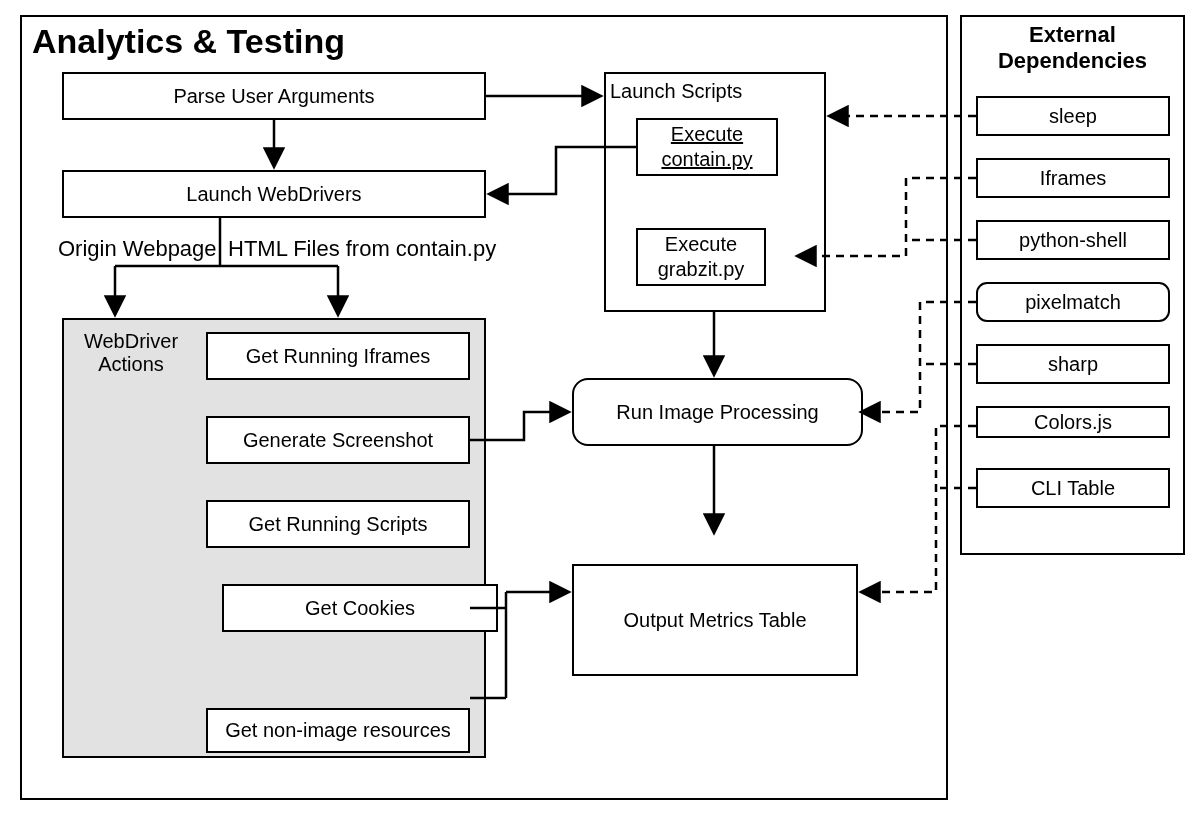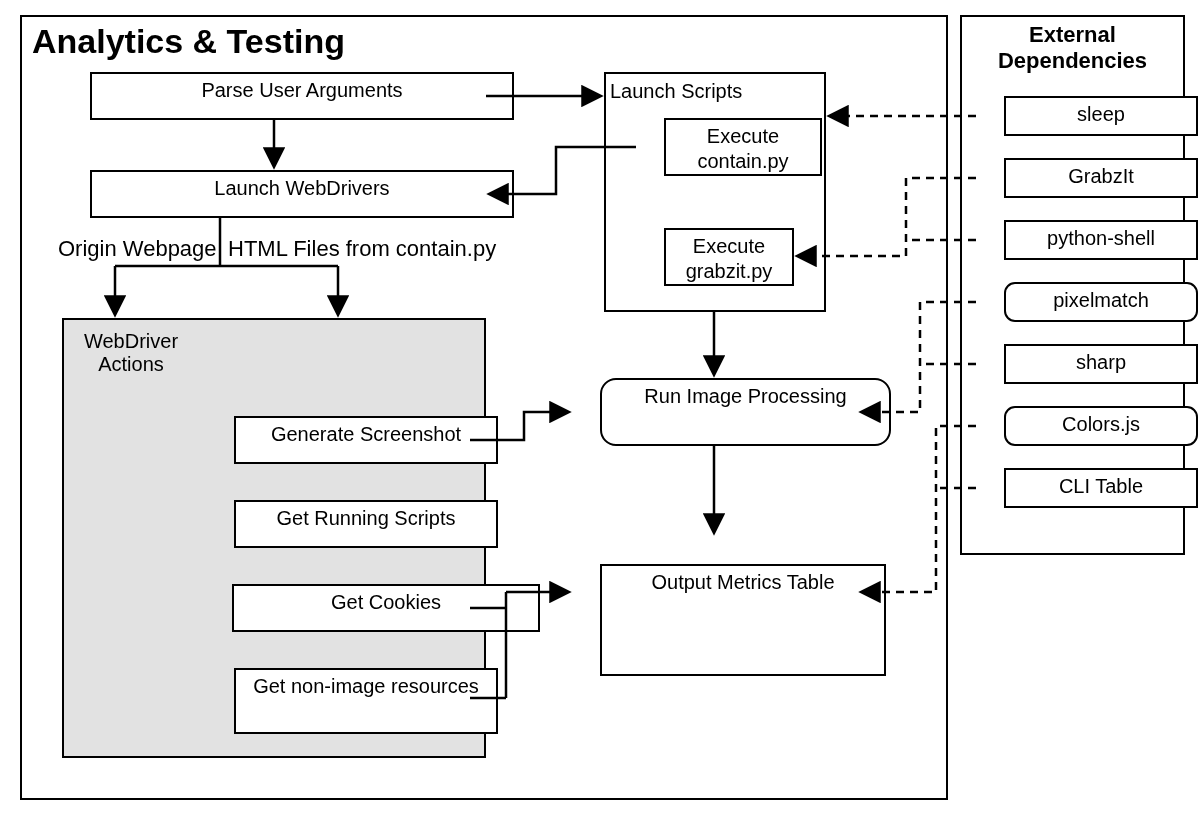--- a/index.html
+++ b/index.html
@@ -22,26 +22,26 @@
     position: absolute;
     font-weight: 700;
     text-align: center;
   }
   .box {
     position: absolute;
     border: 2px solid #000;
     background: #fff;
     box-sizing: border-box;
     display: flex;
+    align-items: center;
     justify-content: center;
     text-align: center;
     font-size: 20px;
     line-height: 1.25;
     padding: 4px 6px;
-    margin-left: 28px;
   }
   .group {
     position: absolute;
     border: 2px solid #000;
     box-sizing: border-box;
   }
   .group-title {
     position: absolute;
     font-size: 20px;
     text-align: left;
@@ -84,68 +84,71 @@
     <span>Parse User Arguments</span>
   </div>
 
   <div class="box" style="left:62px; top:170px; width:424px; height:48px;">
     <span>Launch WebDrivers</span>
   </div>
 
   <div class="group" style="left:604px; top:72px; width:222px; height:240px; background:#fff;"></div>
   <div class="group-title" style="left:610px; top:80px; width:210px;">Launch Scripts</div>
 
-  <div class="box" style="left:636px; top:118px; width:158px; height:58px;">
+  <div class="box" style="left:636px; top:118px; width:142px; height:58px;text-decoration:underline;">
     <span>Execute contain.py</span>
   </div>
 
   <div class="box" style="left:636px; top:228px; width:130px; height:58px;">
     <span>Execute grabzit.py</span>
   </div>
 
   <div class="box" style="left:572px; top:378px; width:291px; height:68px;border-radius:16px;">
     <span>Run Image Processing</span>
   </div>
 
   <div class="box" style="left:572px; top:564px; width:286px; height:112px;">
     <span>Output Metrics Table</span>
   </div>
 
   <div class="group shaded" style="left:62px; top:318px; width:424px; height:440px;"></div>
   <div class="wd-title" style="left:72px; top:330px; width:118px;">WebDriver Actions</div>
 
+  <div class="box" style="left:206px; top:332px; width:264px; height:48px;">
+    <span>Get Running Iframes</span>
+  </div>
   <div class="box" style="left:206px; top:500px; width:264px; height:48px;">
     <span>Get Running Scripts</span>
   </div>
   <div class="box" style="left:206px; top:416px; width:264px; height:48px;">
     <span>Generate Screenshot</span>
   </div>
-  <div class="box" style="left:204px; top:584px; width:308px; height:48px;">
+  <div class="box" style="left:222px; top:584px; width:276px; height:48px;">
     <span>Get Cookies</span>
   </div>
-  <div class="box" style="left:206px; top:668px; width:264px; height:66px;">
+  <div class="box" style="left:206px; top:708px; width:264px; height:45px;">
     <span>Get non-image resources</span>
   </div>
 
   <div class="box" style="left:976px; top:96px; width:194px; height:40px;">
     <span>sleep</span>
   </div>
   <div class="box" style="left:976px; top:158px; width:194px; height:40px;">
-    <span>GrabzIt</span>
+    <span>Iframes</span>
   </div>
   <div class="box" style="left:976px; top:220px; width:194px; height:40px;">
     <span>python-shell</span>
   </div>
   <div class="box" style="left:976px; top:282px; width:194px; height:40px;border-radius:11px;">
     <span>pixelmatch</span>
   </div>
   <div class="box" style="left:976px; top:344px; width:194px; height:40px;">
     <span>sharp</span>
   </div>
-  <div class="box" style="left:976px; top:406px; width:194px; height:40px;border-radius:11px;">
+  <div class="box" style="left:976px; top:406px; width:194px; height:32px;">
     <span>Colors.js</span>
   </div>
   <div class="box" style="left:976px; top:468px; width:194px; height:40px;">
     <span>CLI Table</span>
   </div>
 
   <div class="edge-label" style="left:58px; top:236px;">Origin Webpage</div>
   <div class="edge-label" style="left:228px; top:236px;">HTML Files from contain.py</div>
 
   <svg class="edges" viewBox="0 0 1200 820">

